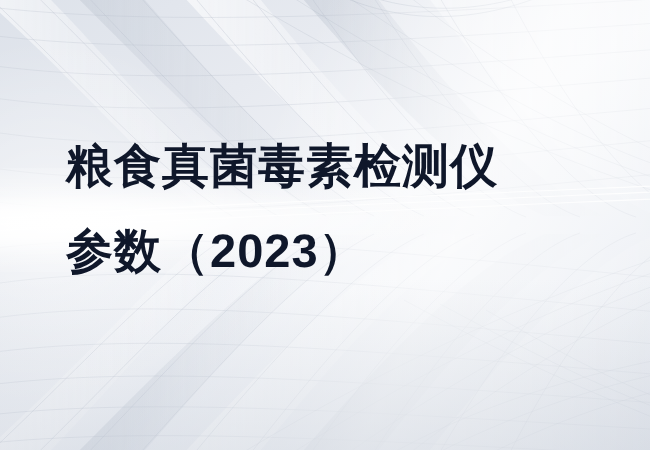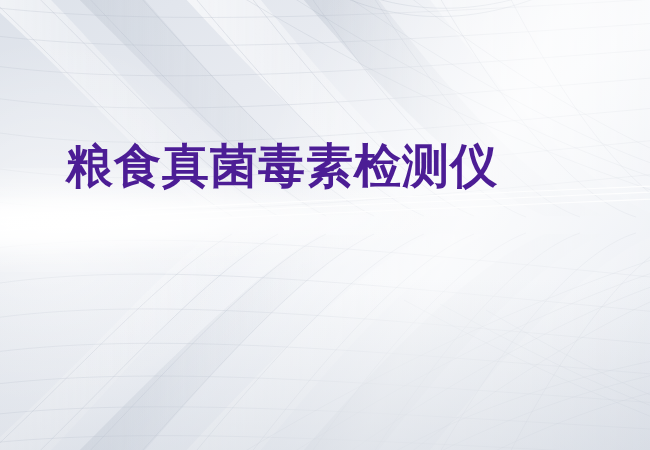--- a/index.html
+++ b/index.html
@@ -58,21 +58,21 @@
                 rgba(255,255,255,0) 100%);
     transform: rotate(-1.4deg);
   }
   #title-block {
     position: absolute;
     left: 66px;
     top: 142px;
     width: 520px;
   }
   .title-line {
-    color: #4c1d95;
+    color: #0f172a;
     font-weight: bold;
     font-size: 47px;
     line-height: 1.0;
     letter-spacing: 1px;
     white-space: nowrap;
     text-rendering: geometricPrecision;
   }
   #title-line-1 { margin-bottom: 38px; }
 </style>
 </head>
@@ -212,15 +212,16 @@
     </g>
   </svg>
 
   <div class="tone" id="tone-left-dark"></div>
   <div class="tone" id="tone-topright"></div>
   <div class="tone" id="tone-bottom"></div>
   <div id="glow-band"></div>
 
   <div id="title-block">
     <div class="title-line" id="title-line-1">粮食真菌毒素检测仪</div>
+    <div class="title-line" id="title-line-2">参数（2023）</div>
   </div>
 
 </div>
 
 </body></html>

